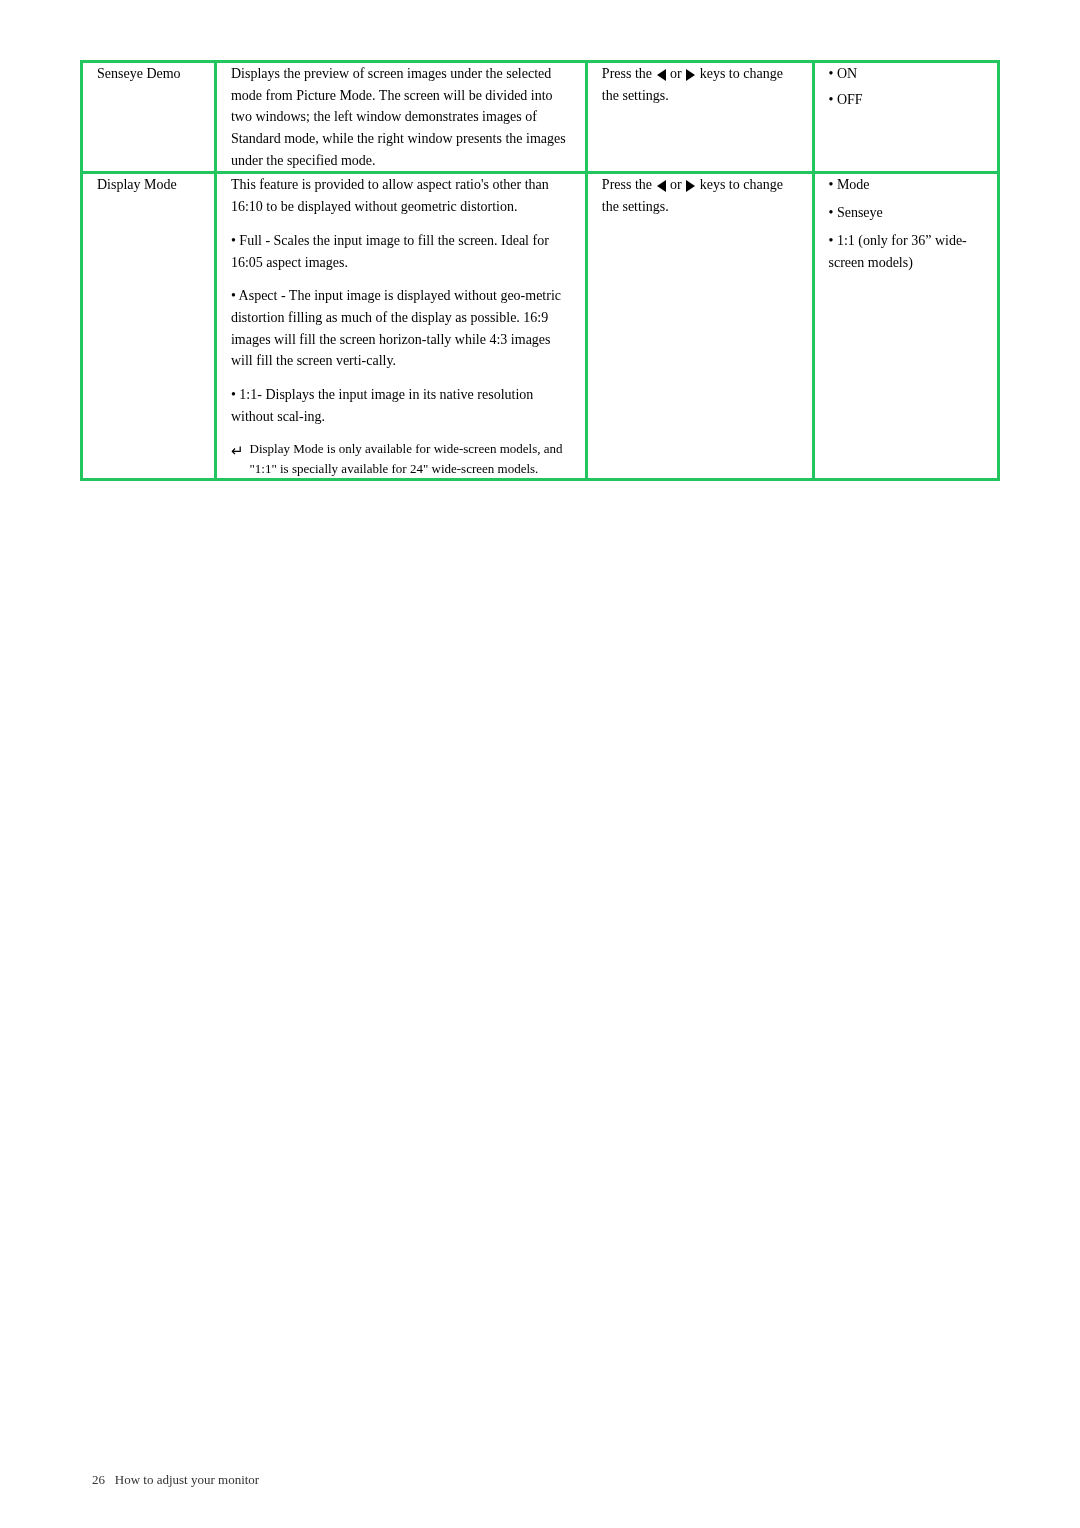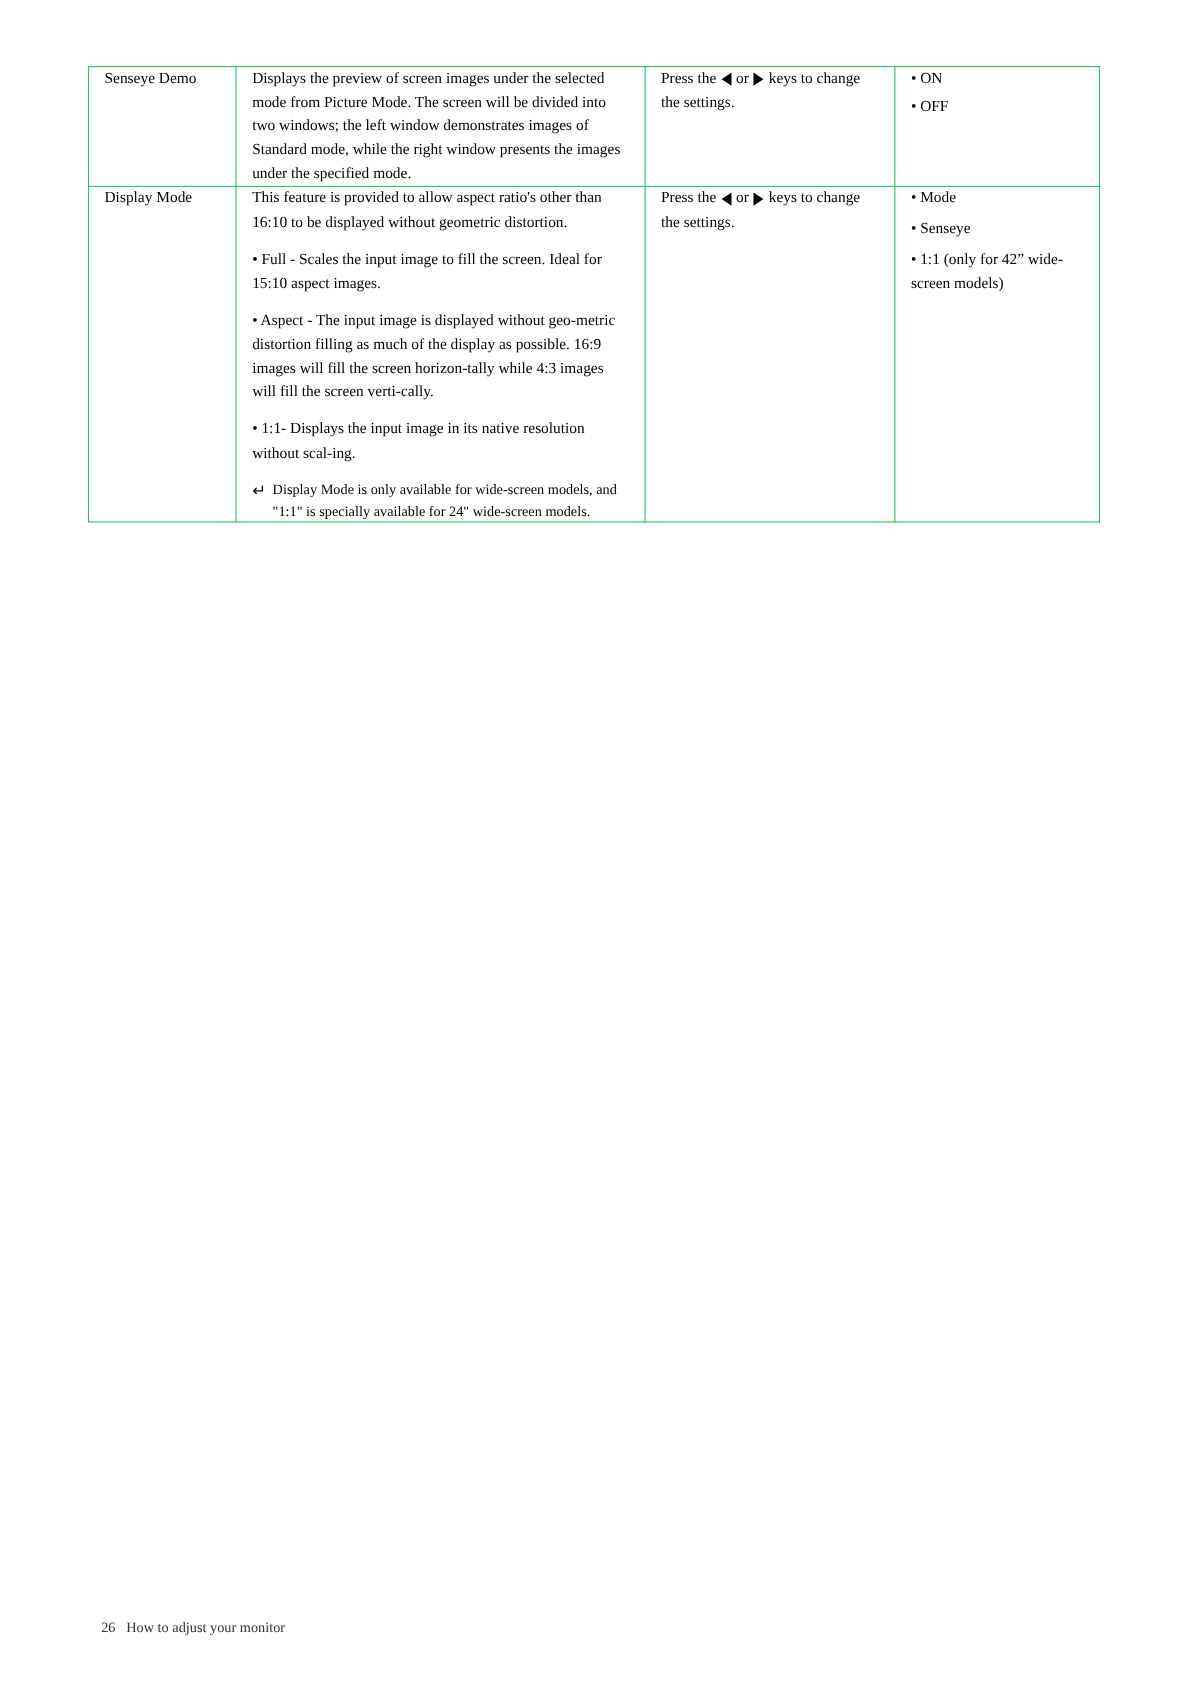--- a/index.html
+++ b/index.html
@@ -14,21 +14,21 @@
     }
     .page {
       padding: 60px 80px 80px 80px;
     }
     table {
       border-collapse: collapse;
       width: 100%;
       margin-bottom: 40px;
     }
     td {
-      border: 1px solid #22c55e;
+      border: 3px solid #22c55e;
       vertical-align: top;
       padding: 0 14px;
       line-height: 1.55;
     }
     td:first-child {
       width: 130px;
       font-size: 14px;
     }
     td:nth-child(2) {
       width: 360px;
@@ -104,35 +104,35 @@
           <div class="bullet-item">• <span>OFF</span></div>
         </td>
       </tr>
 
       <tr>
         <td>
           <span>Display Mode</span>
         </td>
         <td>
           <p style="margin-bottom:12px;">This feature is provided to allow aspect ratio's other than 16:10 to be displayed without geometric distortion.</p>
-          <div class="bullet-item section-gap">• <span>Full - Scales the input image to fill the screen. Ideal for 15:10 aspect images.</span></div>
+          <div class="bullet-item section-gap">• <span>Full - Scales the input image to fill the screen. Ideal for 16:05 aspect images.</span></div>
           <div class="bullet-item section-gap" style="margin-top:12px;">• <span>Aspect - The input image is displayed without geo-metric distortion filling as much of the display as possible. 16:9 images will fill the screen horizon-tally while 4:3 images will fill the screen verti-cally.</span></div>
           <div class="bullet-item section-gap" style="margin-top:12px;">• <span>1:1- Displays the input image in its native resolution without scal-ing.</span></div>
           <div class="note-block">
             <span class="note-icon">↵</span>
             <span class="note-text"><span class="bold">Display Mode</span> <span>is only available for wide-screen models, and "1:1" is specially available for 24" wide-screen models.</span></span>
           </div>
         </td>
         <td>
           <span>Press the </span><span class="arrow-left"></span><span> or </span><span class="arrow-right"></span><span> keys to change the settings.</span>
         </td>
         <td>
           <div class="bullet-item">• <span>Mode</span></div>
           <div class="bullet-item" style="margin-top:6px;">• <span>Senseye</span></div>
-          <div class="bullet-item" style="margin-top:6px;">• <span>1:1 (only for 42” wide-screen models)</span></div>
+          <div class="bullet-item" style="margin-top:6px;">• <span>1:1 (only for 36” wide-screen models)</span></div>
         </td>
       </tr>
     </tbody>
   </table>
 </div>
 
 <div class="footer">
   <span>26</span>&nbsp;&nbsp;&nbsp;<span>How to adjust your monitor</span>
 </div>
 

